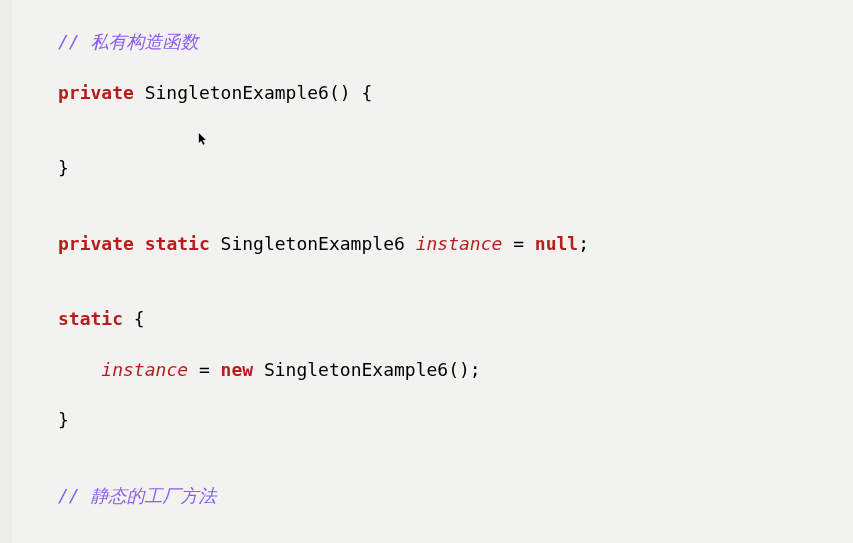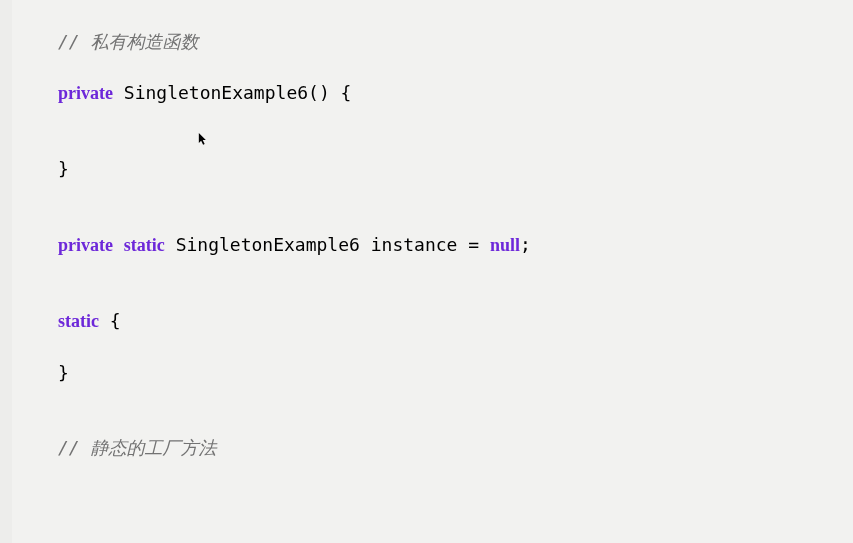--- a/index.html
+++ b/index.html
@@ -20,23 +20,23 @@
       position: relative;
     }
     .gutter {
       position: absolute;
       left: 0;
       top: 0;
       bottom: 0;
       width: 12px;
       background: #ededeb;
     }
-    .comment { color: #737373; font-style: italic; margin-top: 44px; }
-    .keyword { color: #6d28d9; font-weight: bold; font-family: Liberation Serif, serif; }
-    .static-field { color: #000000; }
+    .comment { color: #8b5cf6; font-style: italic; margin-top: 44px; }
+    .keyword { color: #b91c1c; font-weight: bold; }
+    .static-field { color: #b91c1c; font-style: italic; }
     .cursor {
       position: absolute;
       width: 11px;
       height: 14px;
       color: #000;
       pointer-events: none;
     }
   </style>
 </head>
 <body>
@@ -44,20 +44,21 @@
 <div class="gutter"></div>
 <div class="editor">
 <span class="line"><span class="comment">// 私有构造函数</span></span>
 <span class="line"><span class="keyword">private</span><span> SingletonExample6() {</span></span>
 <span class="line"><span></span></span>
 <span class="line"><span>}</span></span>
 <span class="line"><span></span></span>
 <span class="line"><span class="keyword">private</span> <span class="keyword">static</span><span> SingletonExample6 </span><span class="static-field">instance</span><span> = </span><span class="keyword">null</span><span>;</span></span>
 <span class="line"><span></span></span>
 <span class="line"><span class="keyword">static</span><span> {</span></span>
+<span class="line">    <span class="static-field">instance</span><span> = </span><span class="keyword">new</span><span> SingletonExample6();</span></span>
 <span class="line"><span>}</span></span>
 <span class="line"><span></span></span>
 <span class="line"><span class="comment">// 静态的工厂方法</span></span>
 
 
 
 <span class="line"><span></span></span>
 
 
 

